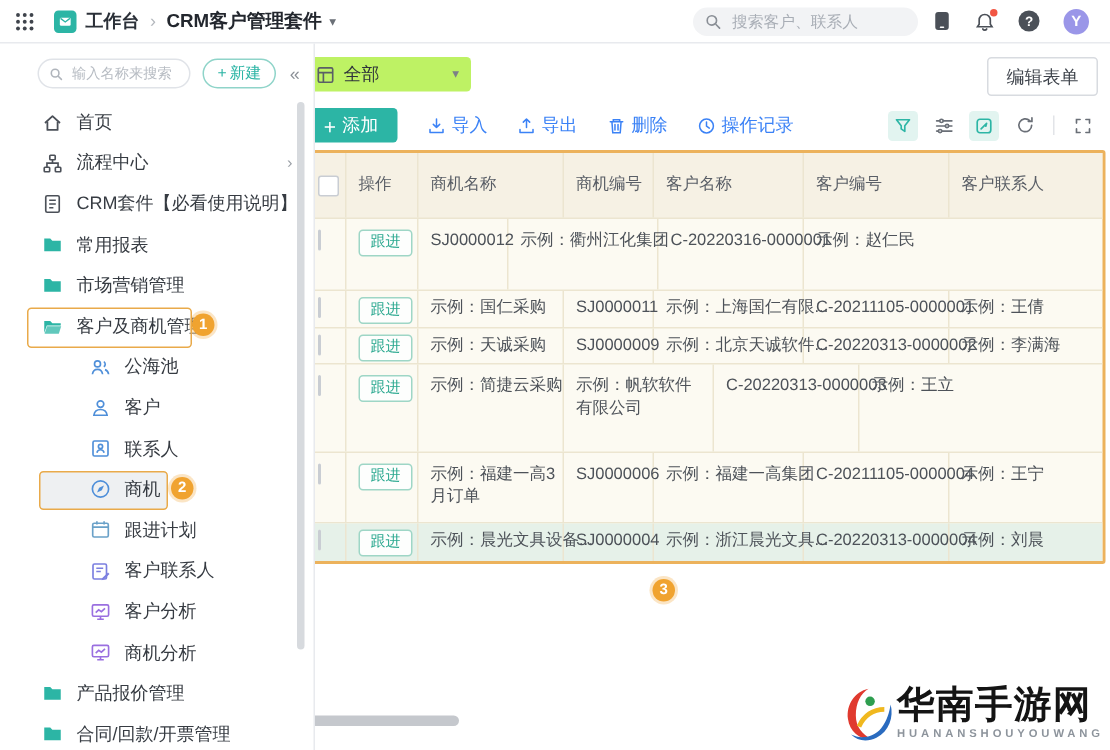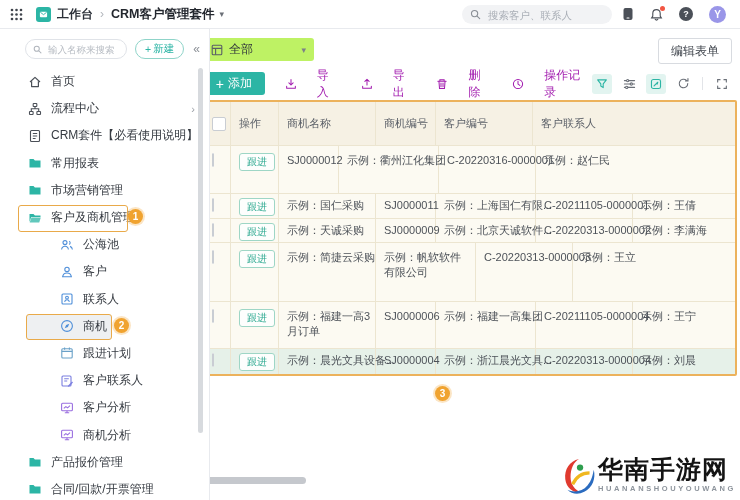--- a/index.html
+++ b/index.html
@@ -69,21 +69,21 @@
   .view-pill{position:absolute;left:6px;top:10px;width:111px;height:23px;background:#bef264;border-radius:3px;
     display:flex;align-items:center;padding:0 8px;box-sizing:border-box;font-size:12px;color:#2f343b;cursor:pointer}
   .view-pill .vlabel{margin-left:6px}
   .view-pill .vcaret{margin-left:auto;color:#7c8187;font-size:9px}
   .edit-form-btn{position:absolute;right:8px;top:10px;height:23px;border:1px solid #d8dbe0;border-radius:3px;
     background:#fff;font-size:12px;color:#3f444c;padding:12px 12px;display:flex;align-items:center;cursor:pointer}
 
   .toolbar{position:absolute;left:6px;top:44px;right:8px;height:23px;display:flex;align-items:center}
   .add-btn{width:62px;height:23px;background:#2cb5a5;border:none;border-radius:3px;color:#fff;font-size:12px;
     display:flex;align-items:center;justify-content:center;gap:4px;cursor:pointer}
-  .tool-item{display:flex;align-items:center;gap:20px;font-size:12px;color:#a21caf;margin-left:20px;cursor:pointer}
+  .tool-item{display:flex;align-items:center;gap:4px;font-size:12px;color:#3b82f6;margin-left:20px;cursor:pointer}
   .tool-right{margin-left:auto;display:flex;align-items:center;gap:7px}
   .tbox{width:20px;height:20px;border-radius:3px;display:flex;align-items:center;justify-content:center;
     color:#6a6f77;cursor:pointer}
   .tbox.on{background:#e2f4f0;color:#2cb5a5}
   .tool-div{width:1px;height:13px;background:#e2e4e8;margin:0 2px}
 
   
   .table-wrap{position:absolute;left:6px;top:72px;width:534px;height:276px;border:2px solid #ecb25c;
     border-radius:2px;box-sizing:border-box;background:#fcfaf2;overflow:hidden}
   .trow{display:flex;border-bottom:1px solid #ece5d0}
@@ -453,20 +453,21 @@
   </div>
 
   <div class="table-wrap">
     <div class="trow thead">
       <div class="cell c0">
           <span class="cb"></span>
         </div>
       <div class="cell c1">操作</div>
       <div class="cell c2">商机名称</div>
       <div class="cell c3">商机编号</div>
+      <div class="cell c4">客户名称</div>
       <div class="cell c5">客户编号</div>
       <div class="cell c6">客户联系人</div>
     </div>
 
     <div class="trow r0 brow">
       <div class="cell c0"><span class="cb"></span></div>
       <div class="cell c1"><span class="follow">跟进</span></div>
       <div class="cell c3">SJ0000012</div>
       <div class="cell c4">示例：衢州江化集团</div>
       <div class="cell c5">C-20220316-0000001</div>

